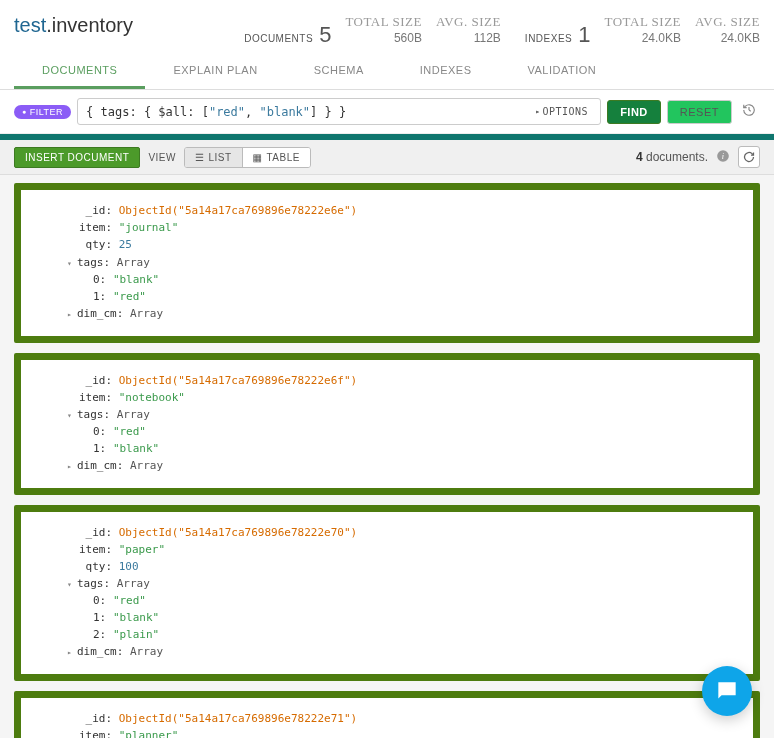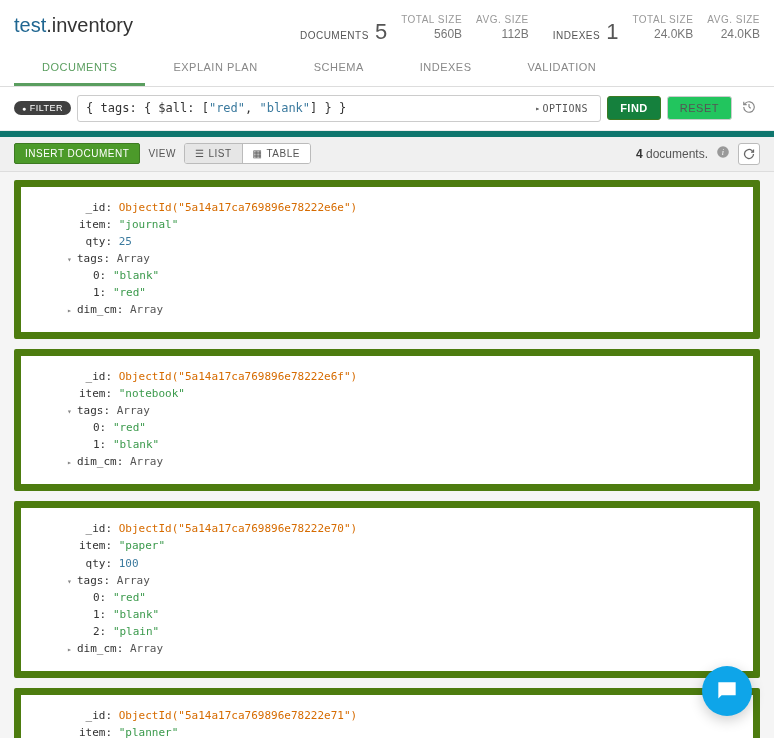--- a/index.html
+++ b/index.html
@@ -22,25 +22,26 @@
   .ns-db { color: #1f6691; }
   .ns-coll { color: #333; }
   .stats {
     margin-left: auto;
     display: flex;
     gap: 14px;
     align-items: flex-end;
   }
   .stat-label-wrap { text-align: right; }
   .stat-top {
-    font-size: 10px;
+    font-size: 13px;
     letter-spacing: 0.5px;
     color: #999;
     text-transform: uppercase;
     line-height: 1.2;
+    font-family: Liberation Serif, serif;
   }
   .stat-val {
     font-size: 12px;
     color: #777;
     line-height: 1.4;
   }
   .stat-group {
     display: flex;
     align-items: flex-end;
     gap: 6px;
@@ -78,21 +79,21 @@
     border-bottom-color: #5a9e5f;
   }
   .filter-bar {
     display: flex;
     align-items: center;
     padding: 8px 14px;
     gap: 6px;
     border-bottom: 1px solid #eee;
   }
   .filter-pill {
-    background: #404040;
+    background: #8b5cf6;
     color: #fff;
     font-size: 9px;
     padding: 2px 8px;
     border-radius: 10px;
     letter-spacing: 0.5px;
     display: flex;
     align-items: center;
     gap: 3px;
   }
   .filter-pill::before {

